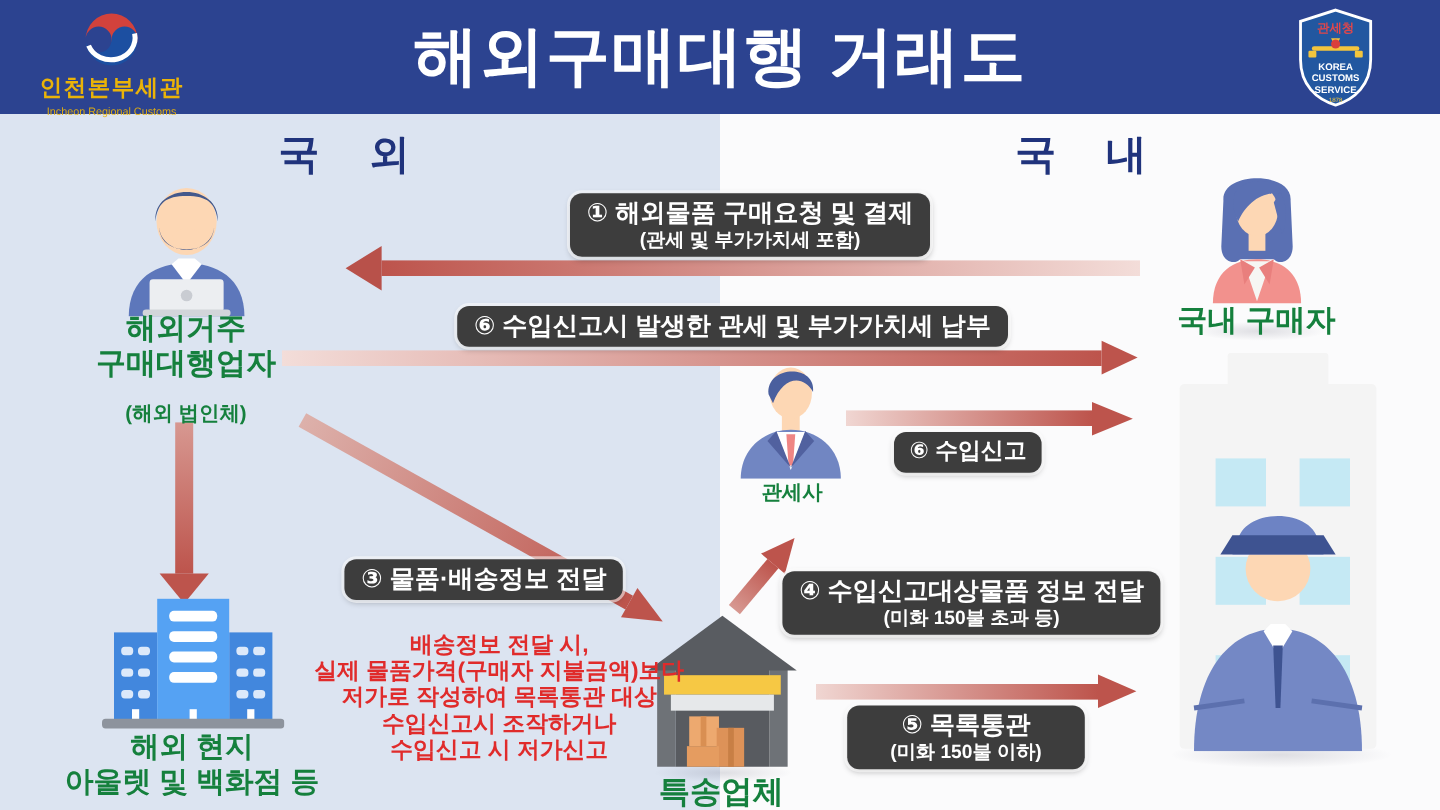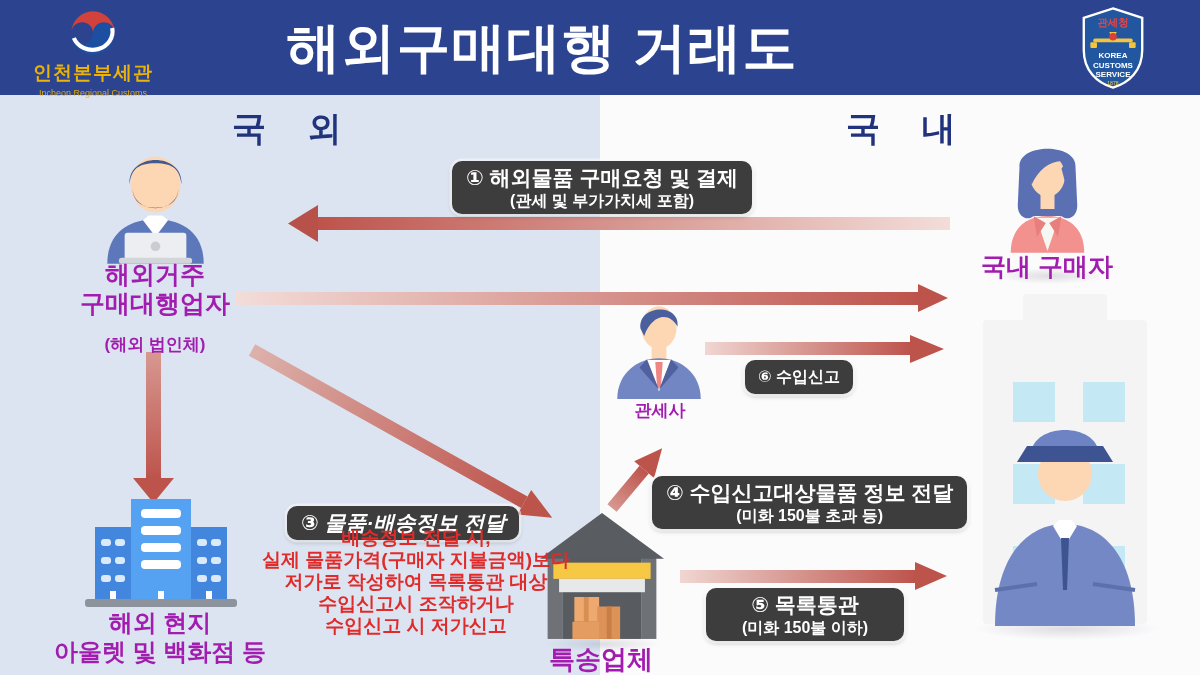--- a/index.html
+++ b/index.html
@@ -1,21 +1,21 @@
 <!DOCTYPE html>
 <html><head>
 <meta charset="utf-8">
 <style>
   html,body{margin:0;padding:0;background:#fff;}
   #stage{position:relative;width:1200px;height:675px;overflow:hidden;
          font-family:"Liberation Sans","DejaVu Sans",sans-serif;}
 
   
   #header{position:absolute;left:0;top:0;width:1200px;height:95px;background:#2c4390;}
-  #title{position:absolute;left:0;top:4px;width:1084px;text-align:center;
+  #title{position:absolute;left:0;top:4px;width:1200px;text-align:center;
          font-size:54px;font-weight:900;color:#ffffff;line-height:86px;letter-spacing:1px;}
   #gov-logo{position:absolute;left:28px;top:4px;width:130px;text-align:center;color:#eab308;}
   #gov-logo svg{display:block;margin:4px auto 0;}
   .gov-kr{font-size:19px;font-weight:800;letter-spacing:1px;margin-top:2px;}
   .gov-en{font-size:9px;font-weight:400;margin-top:2px;opacity:.92;}
   #badge{position:absolute;left:1080px;top:5px;width:66px;height:86px;}
 
   
   #panel-left{position:absolute;left:0;top:95px;width:600px;height:580px;background:#dce4f1;}
   #panel-right{position:absolute;left:600px;top:95px;width:600px;height:580px;background:#fbfbfc;}
@@ -26,36 +26,36 @@
 
   
   #arrows{position:absolute;left:0;top:0;width:1200px;height:675px;pointer-events:none;}
 
   
   .step-box{position:absolute;background:#3d3d3d;color:#fff;border-radius:10px;
             padding:4px 14px;text-align:center;white-space:nowrap;
             box-shadow:0 0 0 2.5px rgba(255,255,255,.55),0 2px 5px rgba(0,0,0,.28);}
   .step-box .l1{font-size:21px;font-weight:800;line-height:26px;}
   .step-box .l2{font-size:16px;font-weight:700;line-height:19px;}
-  #box-step1{left:452px;top:161px;}
+  #box-step1{left:475px;top:161px;}
   #box-step6pay{left:381px;top:255px;}
   #box-step6dec{left:745px;top:360px;padding:4px 13px;}
-  #box-step6dec .l1{font-size:16px;}
+  #box-step6dec .l1{font-size:19px;}
   #box-step2{left:28px;top:412px;}
   #box-step2 .l1{font-size:20px;}
-  #box-step3{left:287px;top:506px;font-style:italic;}
+  #box-step3{left:287px;top:466px;}
   #box-step4{left:652px;top:476px;}
   #box-step5{left:706px;top:588px;min-width:170px;}
 
   
   #warning{position:absolute;left:228px;top:527px;width:324px;text-align:center;
            color:#e02b2b;font-size:19px;font-weight:700;line-height:22px;padding-left:26px;}
 
   
-  .actor-label{position:absolute;text-align:center;color:#a21caf;font-weight:800;}
+  .actor-label{position:absolute;text-align:center;color:#15803d;font-weight:800;}
   #agent-label{left:35px;top:260px;width:240px;font-size:25px;line-height:29px;}
   #agent-label .sub{font-size:17px;font-weight:700;line-height:22px;margin-top:16px;}
   #buyer-label{left:947px;top:250px;width:200px;font-size:25px;}
   #broker-label{left:608px;top:399px;width:104px;font-size:17px;}
   #courier-label{left:538px;top:642px;width:126px;font-size:26px;}
   #customs-label{left:1013px;top:636px;width:104px;font-size:26px;}
   #outlet-label{left:38px;top:608px;width:244px;font-size:24px;line-height:29px;}
 
   .icon-abs{position:absolute;}
   .shadow{position:absolute;border-radius:50%;
@@ -260,20 +260,23 @@
       <path d="M30,296 L72,290" stroke="#5c70ae" stroke-width="4"></path>
       <path d="M170,296 L128,290" stroke="#5c70ae" stroke-width="4"></path>
     </g>
   </svg>
 
   <div id="box-step1" class="step-box">
     <div class="l1">① 해외물품 구매요청 및 결제</div>
     <div class="l2">(관세 및 부가가치세 포함)</div>
   </div>
 
+  <div id="box-step6pay" class="step-box">
+    <div class="l1">⑥ 수입신고시 발생한 관세 및 부가가치세 납부</div>
+  </div>
 
   <div id="box-step6dec" class="step-box">
     <div class="l1">⑥ 수입신고</div>
   </div>
 
 
   <div id="box-step3" class="step-box">
     <div class="l1">③ 물품·배송정보 전달</div>
   </div>
 

